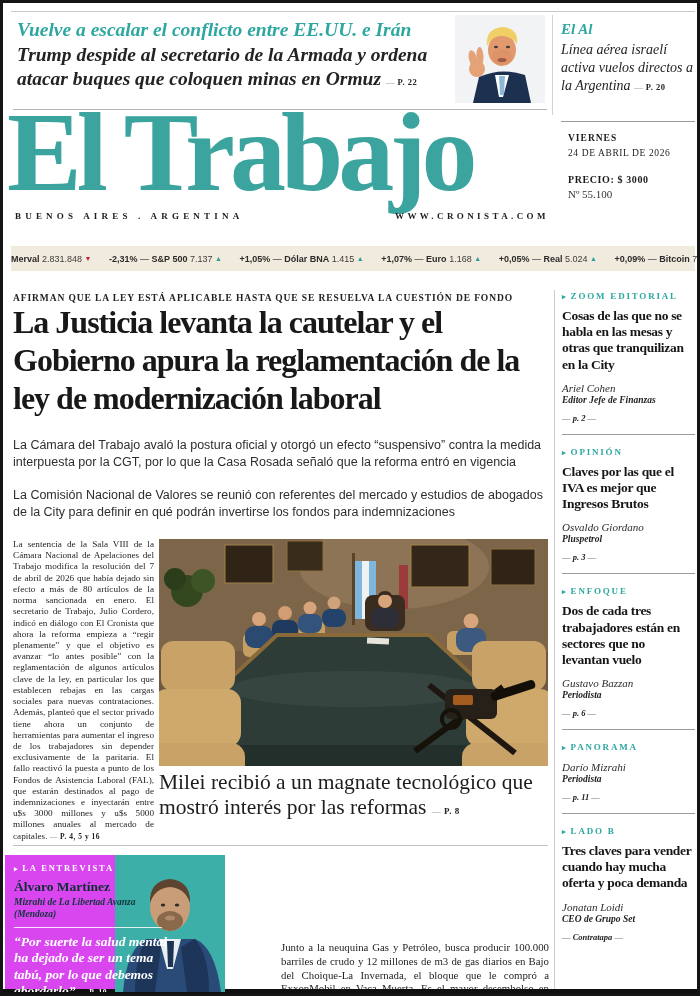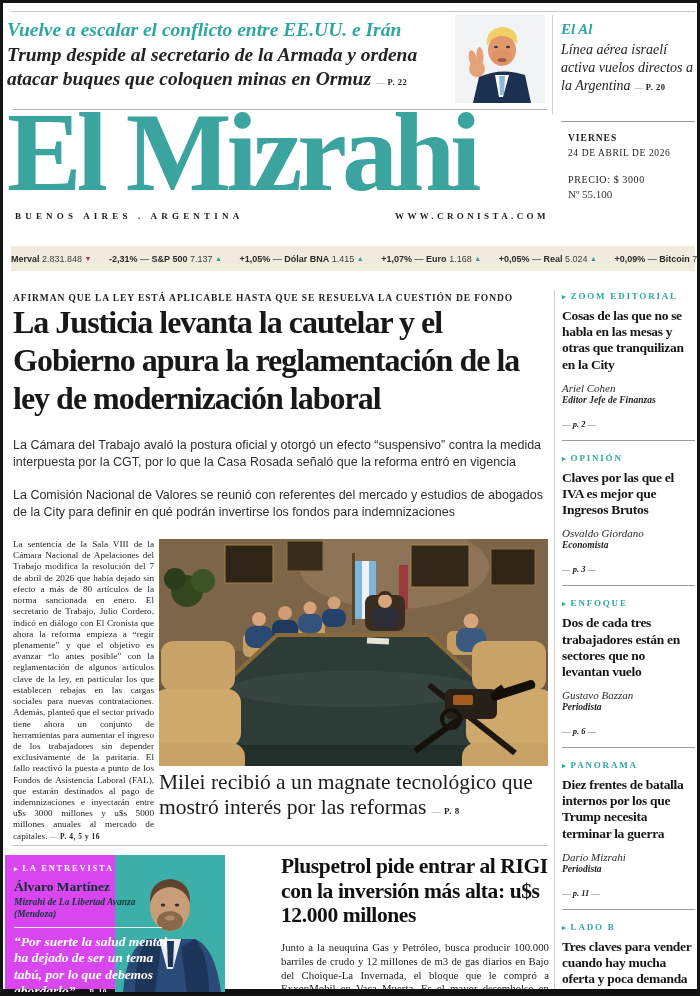--- a/index.html
+++ b/index.html
@@ -11,39 +11,39 @@
   }
   .abs { position:absolute; }
 
   
   .top-rule { left:8px; top:8px; width:684px; height:1px; background:#c9c9c9; }
   .banner-rule { left:10px; top:106px; width:534px; height:1px; background:#b4b4b4; }
   .top-vrule { left:549px; top:12px; width:1px; height:100px; background:#d2d2d2; }
   .topright-rule { left:558px; top:118px; width:134px; height:1px; background:#9a9a9a; }
 
   
-  .banner { left:4px; top:16px; width:444px; }
+  .banner { left:14px; top:16px; width:444px; }
   .banner-kicker { font-style:italic; font-weight:bold; font-size:19.5px; line-height:1.15; color:#2ea7a1; }
   .banner-head { font-style:italic; font-weight:bold; font-size:19.5px; line-height:1.2; color:#232323; margin-top:2px; }
   .pref { font-style:normal; font-weight:bold; font-size:8.5px; color:#222; letter-spacing:.5px; white-space:nowrap; }
   .pref::before { content:"— "; color:#8a8a8a; font-weight:normal; }
   .trump { left:452px; top:12px; width:90px; height:88px; }
 
   
   .topright { left:558px; top:18px; width:134px; }
   .tr-kicker { font-style:italic; font-weight:bold; font-size:15px; color:#2ea7a1; }
   .tr-head { font-style:italic; font-size:14px; line-height:1.28; color:#232323; margin-top:3px; }
 
   
   .logo { left:4px; top:96px; width:548px; font-weight:bold; font-size:112px; line-height:.95;
           letter-spacing:-5px; color:#3ba49e; white-space:nowrap; }
   .mh-info { left:565px; top:130px; width:128px; }
   .mh-day { font-weight:bold; font-size:9.5px; letter-spacing:1px; }
   .mh-date { font-size:9.5px; letter-spacing:.6px; margin-top:5px; }
-  .mh-price { font-weight:normal; font-size:10px; letter-spacing:.6px; margin-top:16px; }
+  .mh-price { font-weight:bold; font-size:10px; letter-spacing:.6px; margin-top:16px; }
   .mh-issue { font-size:11px; margin-top:3px; color:#333; }
   .location { left:12px; top:208px; font-weight:bold; font-size:9px; letter-spacing:4.2px; }
   .website  { left:392px; top:208px; font-weight:bold; font-size:9px; letter-spacing:3.4px; }
 
   
   .ticker { left:8px; top:243px; width:684px; height:25px; background:#f1ebdd;
             font-family:"Liberation Sans", sans-serif; font-size:9px; line-height:25px;
             text-align:center; white-space:nowrap; color:#333; }
   .t-item + .t-item::before { content:" — "; color:#6b6b6b; font-weight:bold; }
   .t-label { font-weight:bold; color:#2b2b2b; }
@@ -94,21 +94,21 @@
 
   
   .side-vrule { left:551px; top:287px; width:1px; height:700px; background:#cccccc; }
   .sidebar { left:559px; top:288px; width:133px; }
   .sb-label { color:#2ea7a1; font-weight:bold; font-size:9px; letter-spacing:1.8px; }
   .sb-label .bullet { font-size:7.5px; margin-right:3px; }
   .sb-head { font-weight:bold; font-size:13.5px; line-height:1.2; letter-spacing:-.3px;
              color:#161616; margin-top:7px; }
   .sb-author { font-style:italic; font-size:11px; color:#2c2c2c; margin-top:9px; }
   .sb-role { font-weight:bold; font-style:italic; font-size:9.5px; color:#222; margin-top:1px; }
-  .sb-page { font-weight:bold; font-style:italic; font-size:8.5px; color:#222; margin-top:14px; }
+  .sb-page { font-weight:bold; font-style:italic; font-size:8.5px; color:#222; margin-top:8px; }
   .sb-page::before { content:"— "; color:#8a8a8a; }
   .sb-page::after { content:" —"; color:#8a8a8a; }
   .sb-rule { border:none; height:1px; background:#9c9c9c; margin:11px 0 12px 0; }
 
   .bottom-bar { left:0; bottom:0; width:100%; height:4px; background:#101010; }
 </style>
 </head>
 <body>
 
 <div class="page" data-name="newspaper-front-page">
@@ -146,21 +146,21 @@
     <div class="tr-head" data-name="top-right-headline">
       <span data-name="top-right-headline-text">Línea aérea israelí activa vuelos directos a la Argentina</span>
       <span class="pref" data-name="top-right-page-ref">P. 20</span>
     </div>
   </div>
 
   <div class="abs banner-rule" data-name="banner-divider"></div>
   <div class="abs top-vrule" data-name="top-vertical-divider"></div>
   <div class="abs topright-rule" data-name="top-right-divider"></div>
 
-  <div class="abs logo" data-name="masthead-title">El Mizrahi</div>
+  <div class="abs logo" data-name="masthead-title">El Trabajo</div>
   <div class="abs mh-info" data-name="masthead-info">
     <div class="mh-day" data-name="masthead-day">VIERNES</div>
     <div class="mh-date" data-name="masthead-date">24 DE ABRIL DE 2026</div>
     <div class="mh-price" data-name="masthead-price">PRECIO: $ 3000</div>
     <div class="mh-issue" data-name="masthead-issue">Nº 55.100</div>
   </div>
   <div class="abs location" data-name="masthead-location">BUENOS AIRES . ARGENTINA</div>
   <div class="abs website" data-name="masthead-website">WWW.CRONISTA.COM</div>
 
   <div class="abs ticker" data-name="market-ticker">
@@ -263,21 +263,20 @@
       <polygon points="52,86 59,86 58,112 53,112" fill="#1c3354"></polygon>
       <ellipse cx="55" cy="52" rx="20" ry="24" fill="#c99d78"></ellipse>
       <ellipse cx="55" cy="66" rx="13" ry="10" fill="#8a684a"></ellipse>
       <ellipse cx="55" cy="63" rx="5" ry="2.5" fill="#b08968"></ellipse>
       <path d="M35,48 Q34,26 55,24 Q76,26 75,48 Q70,33 55,32 Q40,33 35,48 Z" fill="#5d4430"></path>
       <ellipse cx="48" cy="50" rx="2.2" ry="1.5" fill="#2e2a26"></ellipse>
       <ellipse cx="62" cy="50" rx="2.2" ry="1.5" fill="#2e2a26"></ellipse>
     </svg>
   </div>
 
-  <h2 class="abs plus-head" data-name="pluspetrol-headline">Pluspetrol pide entrar al RIGI con la inversión más alta: u$s 12.000 millones</h2>
   <p class="abs plus-body" data-name="pluspetrol-body">
     <span data-name="pluspetrol-body-text">Junto a la neuquina Gas y Petróleo, busca producir 100.000 barriles de crudo y 12 millones de m3 de gas diarios en Bajo del Choique-La Invernada, el bloque que le compró a ExxonMobil en Vaca Muerta. Es el mayor desembolso en pedir el beneficio.</span>
     
   </p>
 
   <div class="abs side-vrule" data-name="sidebar-divider"></div>
   <div class="abs sidebar" data-name="sidebar">
 
     <div class="sb-sec" data-name="sidebar-section-zoom-editorial">
       <div class="sb-label" data-name="section-label"><span class="bullet" data-name="arrow-bullet-icon">▸</span><span data-name="section-label-text">ZOOM EDITORIAL</span></div>
@@ -285,37 +284,36 @@
       <div class="sb-author" data-name="section-author">Ariel Cohen</div>
       <div class="sb-role" data-name="section-author-role">Editor Jefe de Finanzas</div>
       <div class="sb-page" data-name="section-page-ref">p. 2</div>
       <hr class="sb-rule" data-name="section-divider">
     </div>
 
     <div class="sb-sec" data-name="sidebar-section-opinion">
       <div class="sb-label" data-name="section-label"><span class="bullet" data-name="arrow-bullet-icon">▸</span><span data-name="section-label-text">OPINIÓN</span></div>
       <h3 class="sb-head" data-name="section-headline">Claves por las que el IVA es mejor que Ingresos Brutos</h3>
       <div class="sb-author" data-name="section-author">Osvaldo Giordano</div>
-      <div class="sb-role" data-name="section-author-role">Economista</div>
+      <div class="sb-role" data-name="section-author-role">Pluspetrol</div>
       <div class="sb-page" data-name="section-page-ref">p. 3</div>
       <hr class="sb-rule" data-name="section-divider">
     </div>
 
     <div class="sb-sec" data-name="sidebar-section-enfoque">
       <div class="sb-label" data-name="section-label"><span class="bullet" data-name="arrow-bullet-icon">▸</span><span data-name="section-label-text">ENFOQUE</span></div>
       <h3 class="sb-head" data-name="section-headline">Dos de cada tres trabajadores están en sectores que no levantan vuelo</h3>
       <div class="sb-author" data-name="section-author">Gustavo Bazzan</div>
       <div class="sb-role" data-name="section-author-role">Periodista</div>
       <div class="sb-page" data-name="section-page-ref">p. 6</div>
       <hr class="sb-rule" data-name="section-divider">
     </div>
 
     <div class="sb-sec" data-name="sidebar-section-panorama">
       <div class="sb-label" data-name="section-label"><span class="bullet" data-name="arrow-bullet-icon">▸</span><span data-name="section-label-text">PANORAMA</span></div>
-      <h3 class="sb-head" data-name="section-headline">Diez frentes de batalla internos por los que Trump necesita terminar la guerra</h3>
       <div class="sb-author" data-name="section-author">Darío Mizrahi</div>
       <div class="sb-role" data-name="section-author-role">Periodista</div>
       <div class="sb-page" data-name="section-page-ref">p. 11</div>
       <hr class="sb-rule" data-name="section-divider">
     </div>
 
     <div class="sb-sec" data-name="sidebar-section-lado-b">
       <div class="sb-label" data-name="section-label"><span class="bullet" data-name="arrow-bullet-icon">▸</span><span data-name="section-label-text">LADO B</span></div>
       <h3 class="sb-head" data-name="section-headline">Tres claves para vender cuando hay mucha oferta y poca demanda</h3>
       <div class="sb-author" data-name="section-author">Jonatan Loidi</div>

